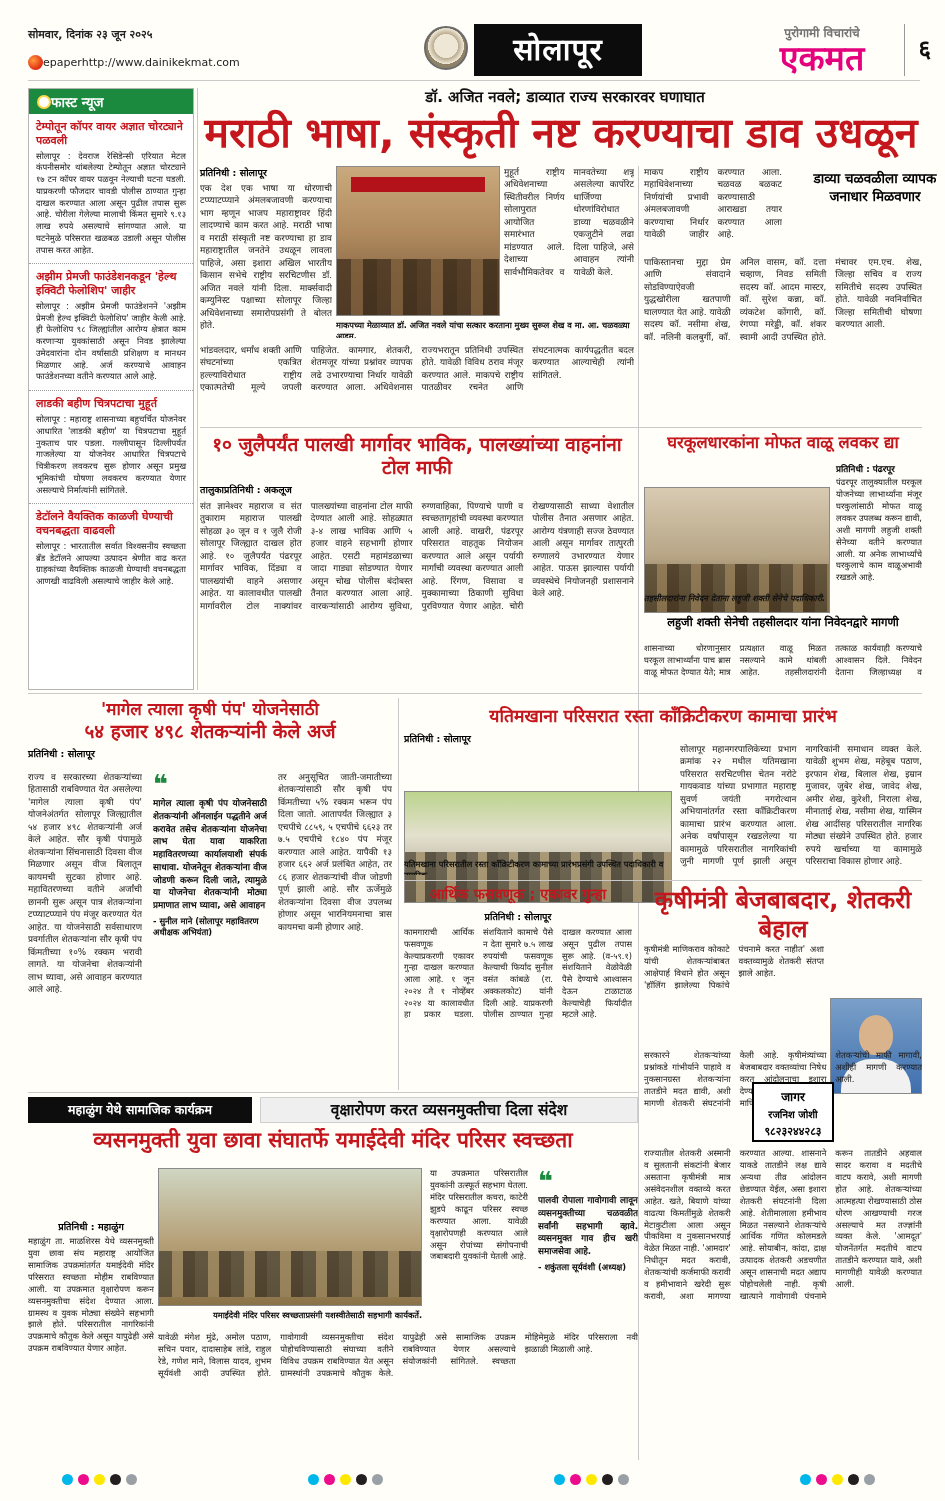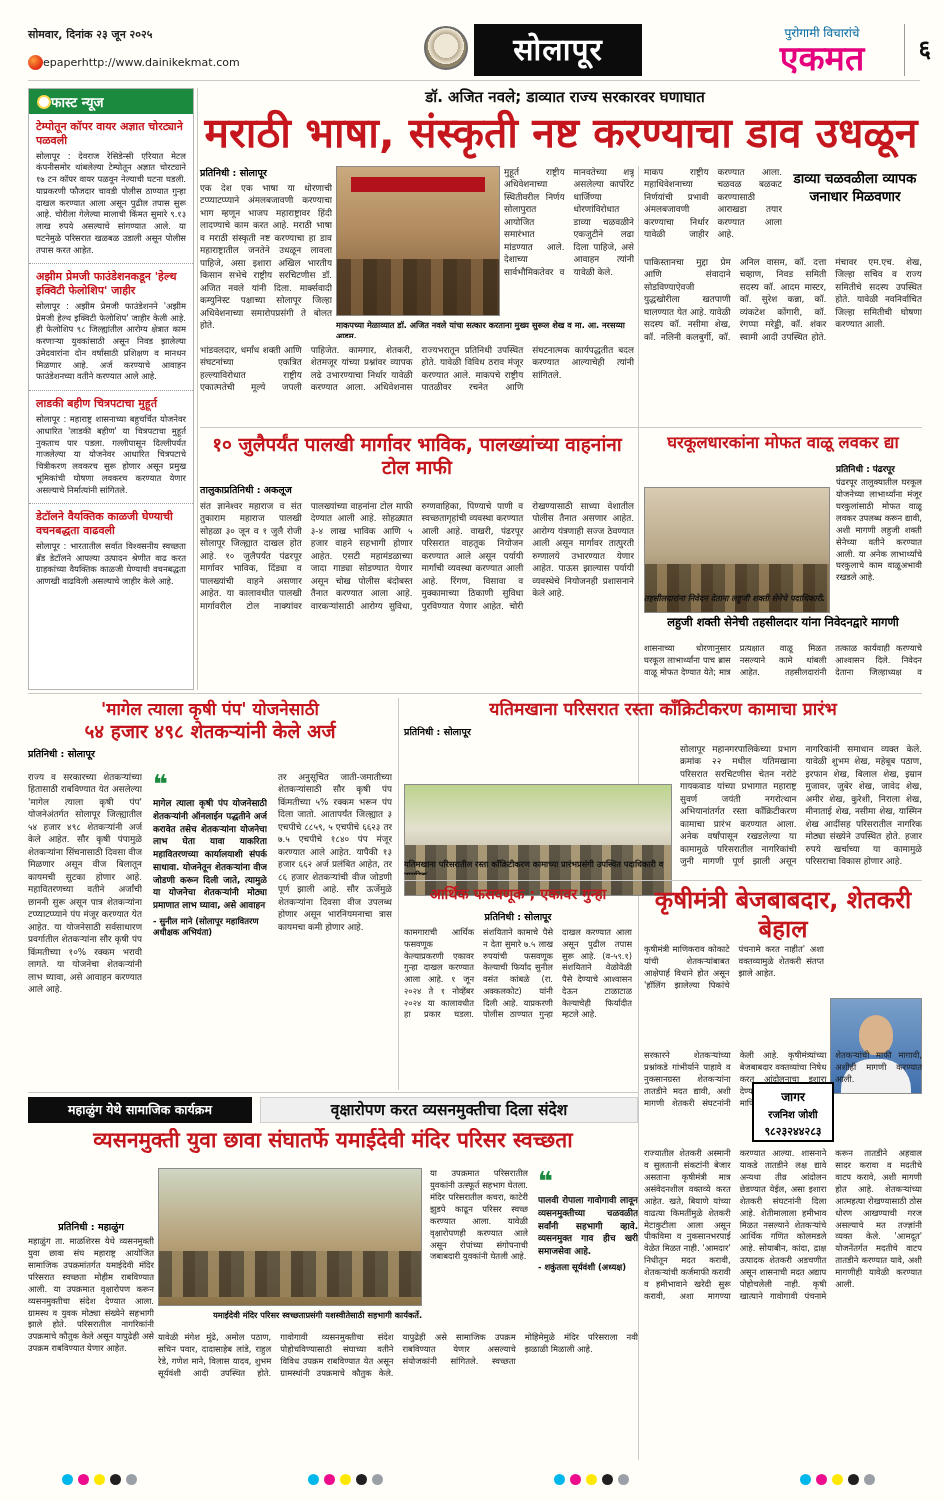--- a/index.html
+++ b/index.html
@@ -15,33 +15,33 @@
   .cap { font-size:8.2px; font-weight:bold; line-height:1.3; color:#111; overflow:hidden; }
   .photo { border:1px solid #8a8a8a; position:relative; overflow:hidden; }
   .vr { width:1px; background:#c9c9c9; }
   .hr { height:1px; background:#c9c9c9; }
   
   .date { font-size:11px; font-weight:bold; color:#222; }
   .epaper-pill { display:flex; align-items:center; font-size:11px; color:#222; }
   .epaper-ic { width:15px; height:15px; border-radius:50%; background:radial-gradient(circle at 35% 35%, #ff9d3c, #e02a12 70%); display:inline-block; }
   .city-box { background:#0c0c0c; color:#fff; font-size:30px; font-weight:bold; text-align:center; line-height:52px; letter-spacing:1px; }
   .logo-circle { width:44px; height:44px; border-radius:50%; border:2px solid #6b6b6b; background:radial-gradient(circle at 50% 45%, #efe7d6 40%, #b9ab90 41%, #efe7d6 60%, #8d8166 61%); }
-  .tagline { font-size:12px; font-weight:normal; color:#0369a1; }
+  .tagline { font-size:12px; font-weight:bold; color:#737373; }
   .brand { font-size:34px; font-weight:bold; color:#e5007d; line-height:1; }
   .pageno { font-size:24px; font-weight:bold; color:#111; border-left:1px solid #999; padding-left:14px; line-height:50px; }
   .kicker { font-size:15px; font-weight:bold; color:#101010; text-align:center; }
   .main-hl { font-size:41px; }
   
   .fn-box { border:1px solid #b5b5b5; background:#fff; }
   .fn-head { background:#1b8a3e; color:#fff; font-size:13.5px; font-weight:bold; height:25px; display:flex; align-items:center; padding:0 8px; }
   .fn-ic { width:14px; height:14px; border-radius:50%; border:2px solid #ffd94d; background:#fff; display:inline-block; }
   .fn-item { padding:6px 7px 7px 7px; border-bottom:1px dotted #9c9c9c; }
   .fn-h { color:#c4161c; font-weight:bold; font-size:11px; line-height:1.25; margin-bottom:3px; }
   .fn-b { font-size:8.4px; line-height:1.4; text-align:justify; color:#222; }
-  .subhead { font-size:13.5px; font-weight:bold; line-height:1.3; text-align:center; color:#000; }
+  .subhead { font-size:13.5px; font-weight:bold; line-height:1.3; text-align:center; color:#000;margin-left:20px; }
   .quote-mark { font-size:26px; color:#1b8a3e; line-height:1; font-weight:bold; }
   .quote-text { font-size:8.8px; font-weight:bold; line-height:1.45; text-align:justify; color:#111; }
   .quote-attr { font-size:8.4px; font-weight:bold; color:#111; margin-top:3px; }
   .ad-box { border:2px solid #000; background:#fff; text-align:center; padding:4px 2px; z-index:5; }
   .ad-l1 { font-size:12px; font-weight:bold; }
   .ad-l2 { font-size:10px; font-weight:bold; margin-top:2px; }
   .ad-l3 { font-size:11px; font-weight:bold; margin-top:2px; }
   .banner-black { background:#0d0d0d; color:#fff; font-size:12.5px; font-weight:bold; text-align:center; line-height:26px; }
   .banner-sub { background:#efefef; border:1px solid #cfcfcf; color:#0d0d0d; font-size:15.5px; font-weight:bold; text-align:center; line-height:24px; }
   .claim { font-size:11.5px; font-weight:bold; text-align:center; line-height:1.3; color:#000; }
@@ -113,21 +113,21 @@
   <div class="abs" style="left:200px; top:166px; width:434px; height:258px;">
     <div class="abs" style="left:0; top:0; width:132px; height:172px;">
       <div class="byline" style="margin-bottom:3px;">प्रतिनिधी : सोलापूर</div>
       <div class="bt" style="height:152px;">एक देश एक भाषा या धोरणाची टप्प्याटप्प्याने अंमलबजावणी करण्याचा भाग म्हणून भाजप महाराष्ट्रावर हिंदी लादण्याचे काम करत आहे. मराठी भाषा व मराठी संस्कृती नष्ट करण्याचा हा डाव महाराष्ट्रातील जनतेने उधळून लावला पाहिजे, असा इशारा अखिल भारतीय किसान सभेचे राष्ट्रीय सरचिटणीस डॉ. अजित नवले यांनी दिला. मार्क्सवादी कम्युनिस्ट पक्षाच्या सोलापूर जिल्हा अधिवेशनाच्या समारोपप्रसंगी ते बोलत होते.</div>
     </div>
     <div class="abs photo ph-lead" style="left:136px; top:0; width:164px; height:150px;">
       <div class="ph-banner"></div>
       <div class="ph-crowd"></div>
     </div>
     <div class="abs bt c2" style="left:304px; top:0; width:130px; height:172px;">मुहूर्त राष्ट्रीय अधिवेशनाच्या स्थितीवरील निर्णय सोलापुरात आयोजित समारंभात मांडण्यात आले. देशाच्या सार्वभौमिकतेवर व मानवतेच्या शत्रू असलेल्या कार्पोरेट धार्जिण्या धोरणांविरोधात डाव्या चळवळीने एकजुटीने लढा दिला पाहिजे, असे आवाहन त्यांनी यावेळी केले.</div>
-    <div class="abs cap" style="left:136px; top:154px; width:298px; height:18px;">माकपच्या मेळाव्यात डॉ. अजित नवले यांचा सत्कार करताना मुख्य सुरूल शेख व मा. आ. नरसय्या आडम.</div>
+    <div class="abs cap" style="left:136px; top:154px; width:298px; height:18px;">माकपच्या मेळाव्यात डॉ. अजित नवले यांचा सत्कार करताना मुख्य सुरूल शेख व मा. आ. चळवळ्या आडम.</div>
     <div class="abs bt c4" style="left:0; top:178px; width:434px; height:78px;">भांडवलदार, धर्मांध शक्ती आणि संघटनांच्या एकत्रित हल्ल्याविरोधात राष्ट्रीय एकात्मतेची मूल्ये जपली पाहिजेत. कामगार, शेतकरी, शेतमजूर यांच्या प्रश्नांवर व्यापक लढे उभारण्याचा निर्धार यावेळी करण्यात आला. अधिवेशनास राज्यभरातून प्रतिनिधी उपस्थित होते. यावेळी विविध ठराव मंजूर करण्यात आले. माकपचे राष्ट्रीय पातळीवर रचनेत आणि संघटनात्मक कार्यपद्धतीत बदल करण्यात आल्याचेही त्यांनी सांगितले.</div>
   </div>
 
   <div class="abs" style="left:644px; top:166px; width:278px; height:258px;">
     <div class="abs bt c2" style="left:0; top:0; width:138px; height:84px;">माकप राष्ट्रीय महाधिवेशनाच्या निर्णयांची प्रभावी अंमलबजावणी करण्याचा निर्धार यावेळी जाहीर करण्यात आला. चळवळ बळकट करण्यासाठी आराखडा तयार करण्यात आला आहे.</div>
     <div class="abs subhead" style="left:144px; top:4px; width:134px; height:76px; overflow:hidden;">डाव्या चळवळीला व्यापक जनाधार मिळवणार</div>
     <div class="abs bt c3" style="left:0; top:90px; width:278px; height:166px;">पाकिस्तानचा मुद्दा प्रेम आणि संवादाने सोडविण्याऐवजी युद्धखोरीला खतपाणी घालण्यात येत आहे. यावेळी सदस्य कॉ. नसीमा शेख, कॉ. नलिनी कलबुर्गी, कॉ. अनिल वासम, कॉ. दत्ता चव्हाण, निवड समिती सदस्य कॉ. आदम मास्टर, कॉ. सुरेश कन्ना, कॉ. व्यंकटेश कोंगारी, कॉ. रंगप्पा मरेड्डी, कॉ. शंकर स्वामी आदी उपस्थित होते. मंचावर एम.एच. शेख, जिल्हा सचिव व राज्य समितीचे सदस्य उपस्थित होते. यावेळी नवनिर्वाचित जिल्हा समितीची घोषणा करण्यात आली.</div>
   </div>
 
   <div class="abs hr" style="left:200px; top:427px; width:722px;"></div>
@@ -164,21 +164,21 @@
     <div class="abs bt" style="left:0; top:72px; width:114px; height:312px;">राज्य व सरकारच्या शेतकऱ्यांच्या हितासाठी राबविण्यात येत असलेल्या 'मागेल त्याला कृषी पंप' योजनेअंतर्गत सोलापूर जिल्ह्यातील ५४ हजार ४९८ शेतकऱ्यांनी अर्ज केले आहेत. सौर कृषी पंपामुळे शेतकऱ्यांना सिंचनासाठी दिवसा वीज मिळणार असून वीज बिलातून कायमची सुटका होणार आहे. महावितरणच्या वतीने अर्जांची छाननी सुरू असून पात्र शेतकऱ्यांना टप्प्याटप्प्याने पंप मंजूर करण्यात येत आहेत. या योजनेसाठी सर्वसाधारण प्रवर्गातील शेतकऱ्यांना सौर कृषी पंप किंमतीच्या १०% रक्कम भरावी लागते. या योजनेचा शेतकऱ्यांनी लाभ घ्यावा, असे आवाहन करण्यात आले आहे.</div>
     <div class="abs" style="left:125px; top:72px; width:114px; height:312px; overflow:hidden;">
       <div class="quote-mark">❝</div>
       <div class="quote-text">मागेल त्याला कृषी पंप योजनेसाठी शेतकऱ्यांनी ऑनलाईन पद्धतीने अर्ज करावेत तसेच शेतकऱ्यांना योजनेचा लाभ घेता यावा याकरिता महावितरणच्या कार्यालयाशी संपर्क साधावा. योजनेतून शेतकऱ्यांना वीज जोडणी करून दिली जाते, त्यामुळे या योजनेचा शेतकऱ्यांनी मोठ्या प्रमाणात लाभ घ्यावा, असे आवाहन</div>
       <div class="quote-attr">- सुनील माने (सोलापूर महावितरण अधीक्षक अभियंता)</div>
     </div>
     <div class="abs bt" style="left:250px; top:72px; width:114px; height:312px;">तर अनुसूचित जाती-जमातीच्या शेतकऱ्यांसाठी सौर कृषी पंप किंमतीच्या ५% रक्कम भरून पंप दिला जातो. आतापर्यंत जिल्ह्यात ३ एचपीचे ८८५९, ५ एचपीचे ६६२३ तर ७.५ एचपीचे १८४० पंप मंजूर करण्यात आले आहेत. यापैकी १३ हजार ६६२ अर्ज प्रलंबित आहेत, तर ८६ हजार शेतकऱ्यांची वीज जोडणी पूर्ण झाली आहे. सौर ऊर्जेमुळे शेतकऱ्यांना दिवसा वीज उपलब्ध होणार असून भारनियमनाचा त्रास कायमचा कमी होणार आहे.</div>
   </div>
 
   <div class="abs" style="left:404px; top:699px; width:518px; height:178px;">
-    <div class="hl" style="font-size:17.5px; height:24px;">यतिमखाना परिसरात रस्ता काँक्रिटीकरण कामाचा प्रारंभ</div>
+    <div class="hl" style="font-size:17.5px; height:24px;margin-top:7px;">यतिमखाना परिसरात रस्ता काँक्रिटीकरण कामाचा प्रारंभ</div>
     <div class="byline" style="margin:2px 0;">प्रतिनिधी : सोलापूर</div>
     <div class="abs photo ph-yatim" style="left:0; top:44px; width:268px; height:112px;">
       <div class="ph-crowd"></div>
     </div>
     <div class="abs cap" style="left:0; top:160px; width:268px; height:16px;">यतिमखाना परिसरातील रस्ता काँक्रिटीकरण कामाच्या प्रारंभप्रसंगी उपस्थित पदाधिकारी व नागरिक.</div>
     <div class="abs bt c2" style="left:276px; top:44px; width:242px; height:132px;">
       <span>सोलापूर महानगरपालिकेच्या प्रभाग क्रमांक २२ मधील यतिमखाना परिसरात सरचिटणीस चेतन नरोटे गायकवाड यांच्या प्रभागात महाराष्ट्र सुवर्ण जयंती नगरोत्थान अभियानांतर्गत रस्ता काँक्रिटीकरण कामाचा प्रारंभ करण्यात आला. अनेक वर्षांपासून रखडलेल्या या कामामुळे परिसरातील नागरिकांची जुनी मागणी पूर्ण झाली असून नागरिकांनी समाधान व्यक्त केले.</span>
       <span>यावेळी शुभम शेख, महेबूब पठाण, इरफान शेख, बिलाल शेख, इम्रान मुजावर, जुबेर शेख, जावेद शेख, अमीर शेख, कुरेशी, निराला शेख, मीनाताई शेख, नसीमा शेख, यास्मिन शेख आदींसह परिसरातील नागरिक मोठ्या संख्येने उपस्थित होते. हजार रुपये खर्चाच्या या कामामुळे परिसराचा विकास होणार आहे.</span>
     </div>
   </div>

